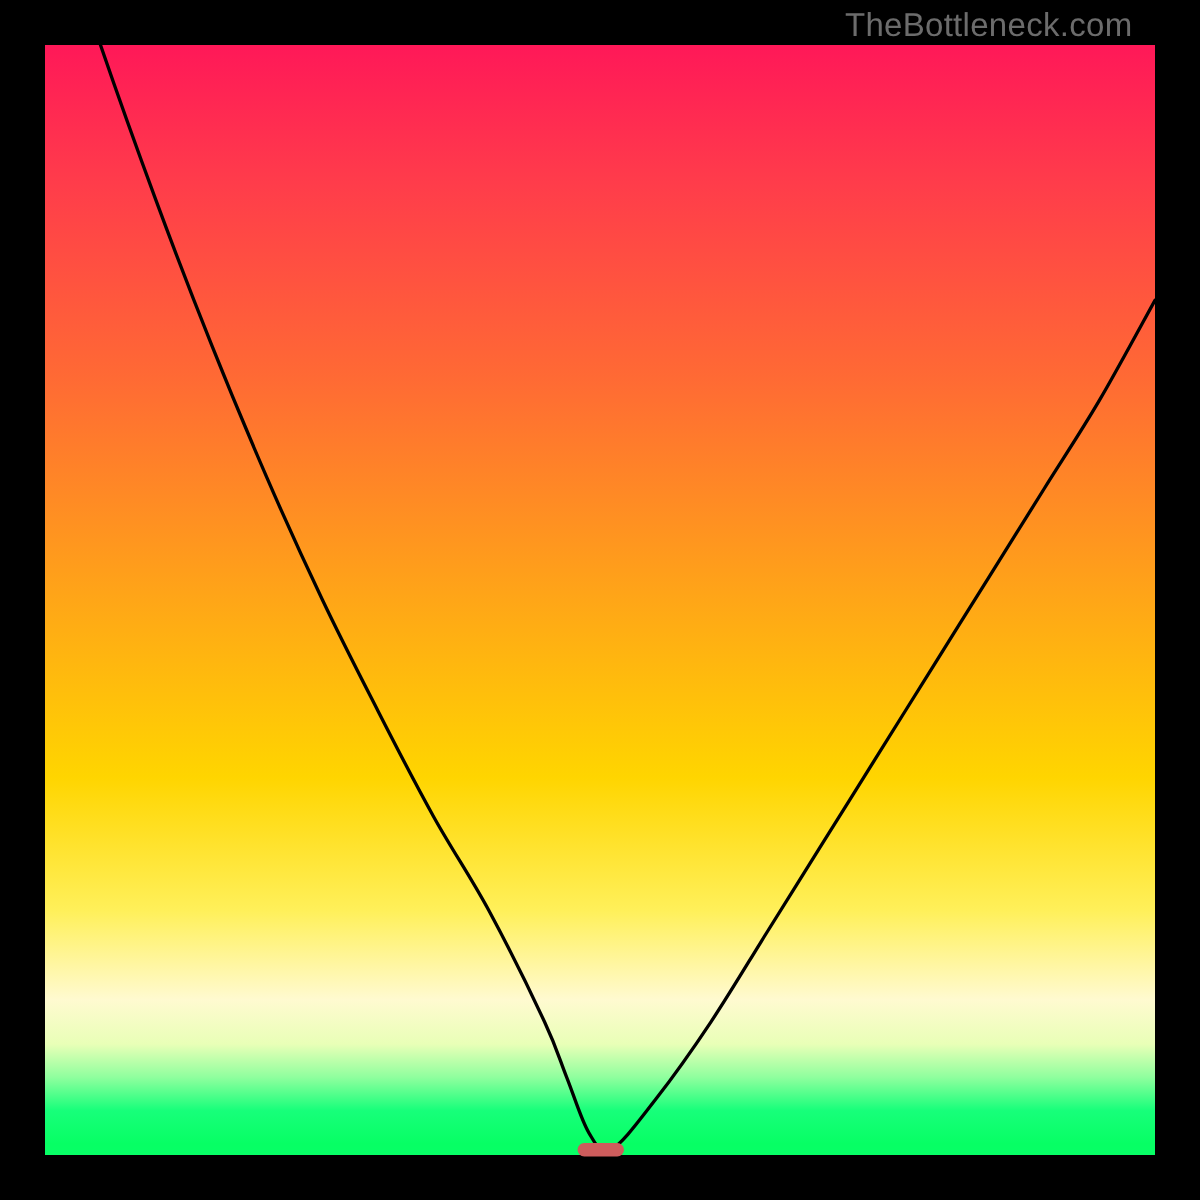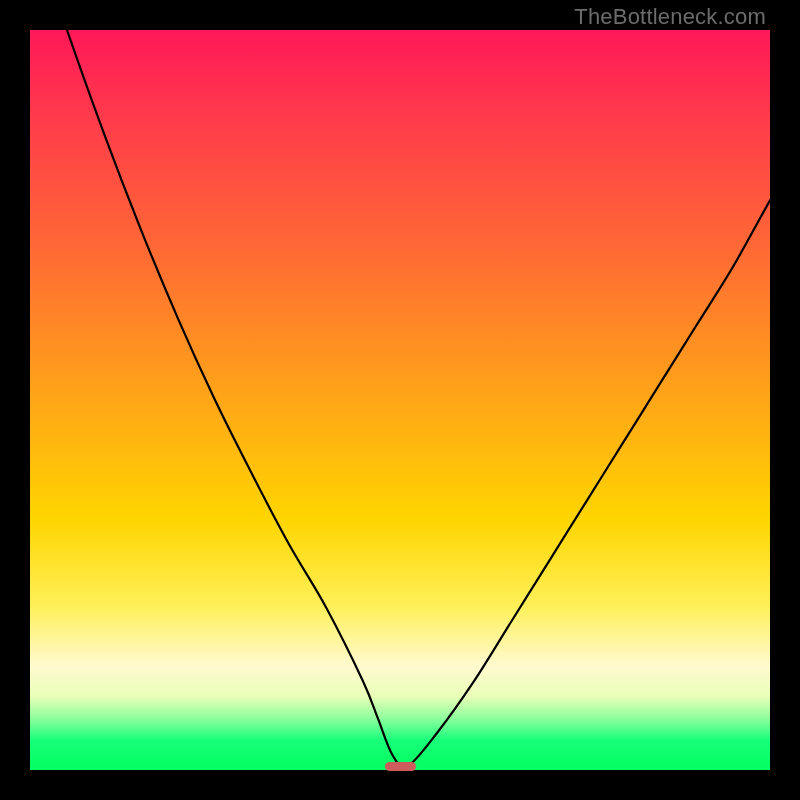--- a/index.html
+++ b/index.html
@@ -40,21 +40,21 @@
       #e9ffb7 90%,
       #8fff9e 93%,
       #17ff7a 96%,
       #07ff64 99%,
       #07ff66 100%
     );
   }
   .watermark {
     position: absolute;
     top: 4px;
-    right: 34px;
+    right: 45px;
     color: #6c6c6c;
     font-size: 22px;
     letter-spacing: 0.2px;
     font-weight: 500;
   }
   svg.curve {
     position: absolute;
     inset: 0;
     width: 100%;
     height: 100%;

